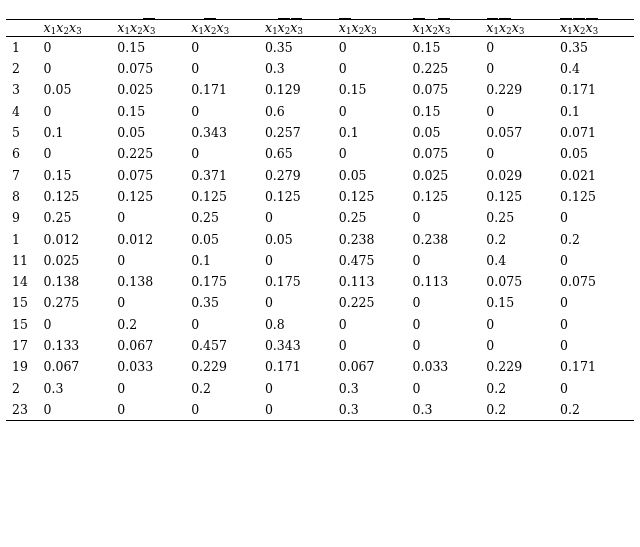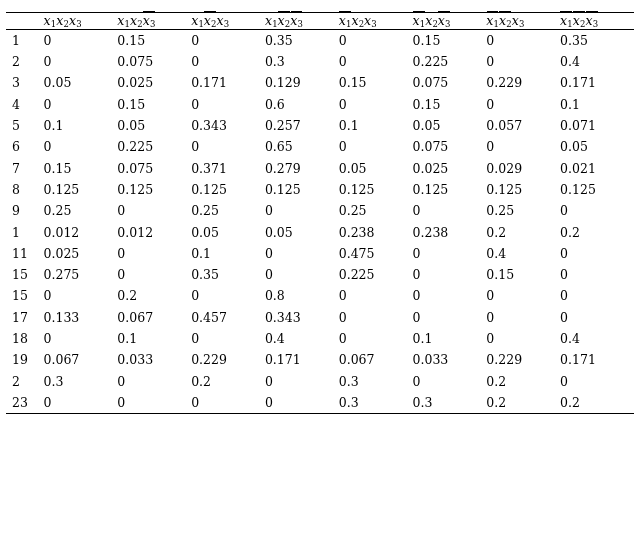--- a/index.html
+++ b/index.html
@@ -12,21 +12,21 @@
     height: 547px;
     font-family: "DejaVu Serif", "Liberation Serif", serif;
     color: #000000;
     overflow: hidden;
   }
   .page {
     position: relative;
     width: 640px;
     height: 547px;
     box-sizing: border-box;
-    padding: 12px 6px 0 6px;
+    padding: 19px 6px 0 6px;
   }
   table.data {
     border-collapse: collapse;
     width: 628px;
     margin: 0 auto;
     font-size: 12.5px;
   }
   table.data th, table.data td {
     text-align: left;
     vertical-align: baseline;
@@ -215,20 +215,31 @@
           <td class="c-v">0.025</td>
           <td class="c-v">0</td>
           <td class="c-v">0.1</td>
           <td class="c-v">0</td>
           <td class="c-v">0.475</td>
           <td class="c-v">0</td>
           <td class="c-v">0.4</td>
           <td class="c-v">0</td>
         </tr>
         <tr>
+          <td class="c-idx">14</td>
+          <td class="c-v">0.138</td>
+          <td class="c-v">0.138</td>
+          <td class="c-v">0.175</td>
+          <td class="c-v">0.175</td>
+          <td class="c-v">0.113</td>
+          <td class="c-v">0.113</td>
+          <td class="c-v">0.075</td>
+          <td class="c-v">0.075</td>
+        </tr>
+        <tr>
           <td class="c-idx">15</td>
           <td class="c-v">0.275</td>
           <td class="c-v">0</td>
           <td class="c-v">0.35</td>
           <td class="c-v">0</td>
           <td class="c-v">0.225</td>
           <td class="c-v">0</td>
           <td class="c-v">0.15</td>
           <td class="c-v">0</td>
         </tr>
@@ -246,31 +257,20 @@
         <tr>
           <td class="c-idx">17</td>
           <td class="c-v">0.133</td>
           <td class="c-v">0.067</td>
           <td class="c-v">0.457</td>
           <td class="c-v">0.343</td>
           <td class="c-v">0</td>
           <td class="c-v">0</td>
           <td class="c-v">0</td>
           <td class="c-v">0</td>
-        </tr>
-        <tr>
-          <td class="c-idx">18</td>
-          <td class="c-v">0</td>
-          <td class="c-v">0.1</td>
-          <td class="c-v">0</td>
-          <td class="c-v">0.4</td>
-          <td class="c-v">0</td>
-          <td class="c-v">0.1</td>
-          <td class="c-v">0</td>
-          <td class="c-v">0.4</td>
         </tr>
         <tr>
           <td class="c-idx">19</td>
           <td class="c-v">0.067</td>
           <td class="c-v">0.033</td>
           <td class="c-v">0.229</td>
           <td class="c-v">0.171</td>
           <td class="c-v">0.067</td>
           <td class="c-v">0.033</td>
           <td class="c-v">0.229</td>

